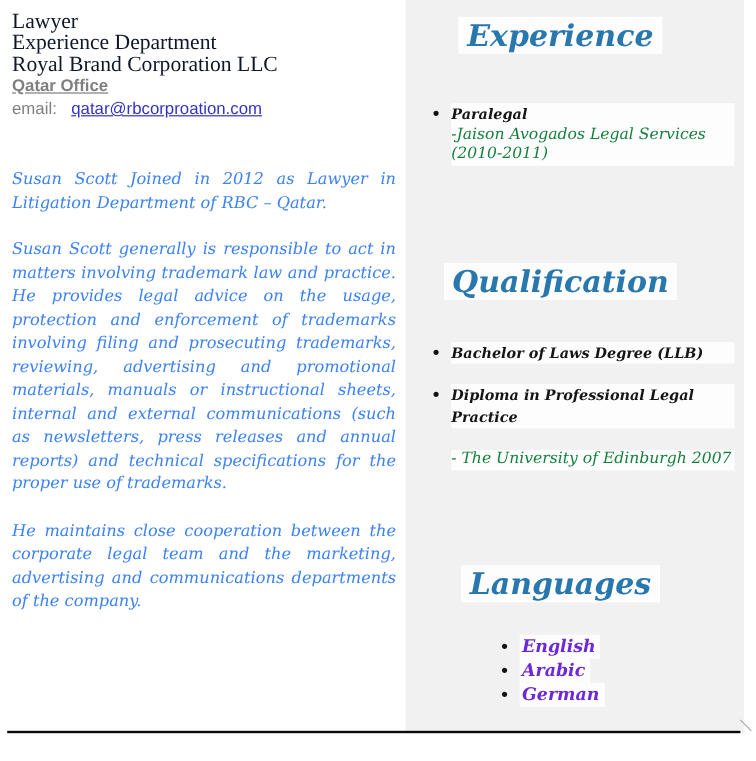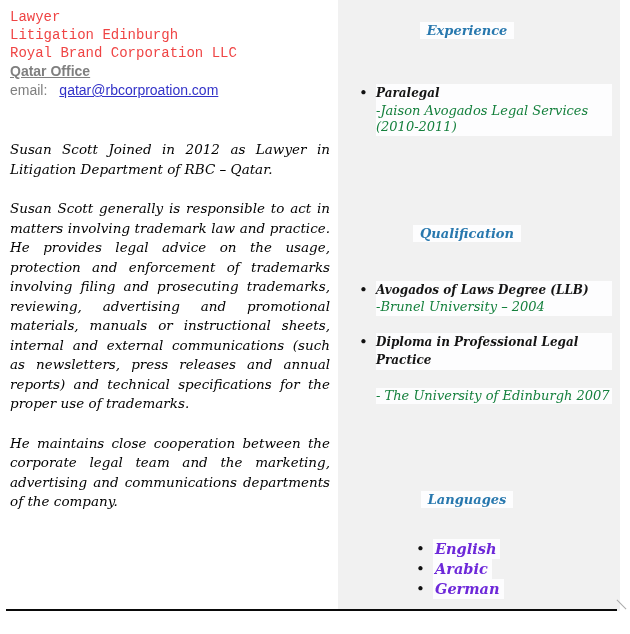--- a/index.html
+++ b/index.html
@@ -13,23 +13,23 @@
   }
   .columns { display:flex; height:611px; }
 
   
   .left-col {
     width:338px; height:611px;
     padding:8px 8px 0 10px;
     background:#ffffff;
   }
   .job-block {
-    font-family:Liberation Mono, monospace;
-    font-size:14px; line-height:18px;
-    color:#ef4444;
+    font-family:Liberation Serif, serif;
+    font-size:18px; line-height:18px;
+    color:#0f172a;
   }
   .office-block {
     font-family:"Liberation Sans", sans-serif;
     font-size:14px; line-height:18px;
     color:#7f7f7f;
     margin-top:0;
   }
   .office-title {
     font-weight:bold;
     text-decoration:underline;
@@ -40,41 +40,41 @@
     color:#3232c8;
     text-decoration:underline;
     margin-left:12px;
     cursor:pointer;
     text-align:center;
   }
   .para {
     font-style:italic;
     font-size:13.5px;
     line-height:19.5px;
-    color:#000000;
+    color:#3b82f6;
     text-align:justify;
     margin-top:20px;
   }
   .para.first { margin-top:41px; }
 
   
   .right-col {
     width:282px; height:611px;
     background:#f1f1f1;
     padding-top:17px;
   }
   .sec-heading {
     text-align:center;
     padding-right:24px;
     line-height:26px;
   }
   .sec-heading .hl {
     font-style:italic;
     font-weight:bold;
-    font-size:13px;
+    font-size:25px;
     color:#2878ae;
     background:#fdfdfe;
     padding:1px 7px;
   }
   .item {
     display:flex;
     margin-left:21px;
     margin-right:8px;
   }
   .bullet {
@@ -139,21 +139,21 @@
 </style>
 </head>
 <body>
 
 <div class="page">
   <div class="columns">
 
     <div class="left-col">
       <div class="job-block">
         <div>Lawyer</div>
-        <div>Litigation Edinburgh</div>
+        <div>Experience Department</div>
         <div>Royal Brand Corporation LLC</div>
       </div>
 
       <div class="office-block">
         <span class="office-title">Qatar Office</span>
         <div class="email-line">
           <span>email:</span><a class="email-link">qatar@rbcorproation.com</a>
         </div>
       </div>
 
@@ -177,22 +177,21 @@
         </div>
       </div>
 
       <div class="sec-heading sec2-heading">
         <span class="hl">Qualification</span>
       </div>
       <div class="sec2-items">
         <div class="item">
           <span class="bullet">•</span>
           <div class="item-body">
-            <div class="item-title">Avogados of Laws Degree (LLB)</div>
-            <div class="item-detail">-Brunel University – 2004</div>
+            <div class="item-title">Bachelor of Laws Degree (LLB)</div>
           </div>
         </div>
         <div class="item item-gap">
           <span class="bullet">•</span>
           <div class="item-body">
             <div class="item-title">Diploma in Professional Legal Practice</div>
             <div class="item-detail detail-gap">- The University of Edinburgh 2007</div>
           </div>
         </div>
       </div>

